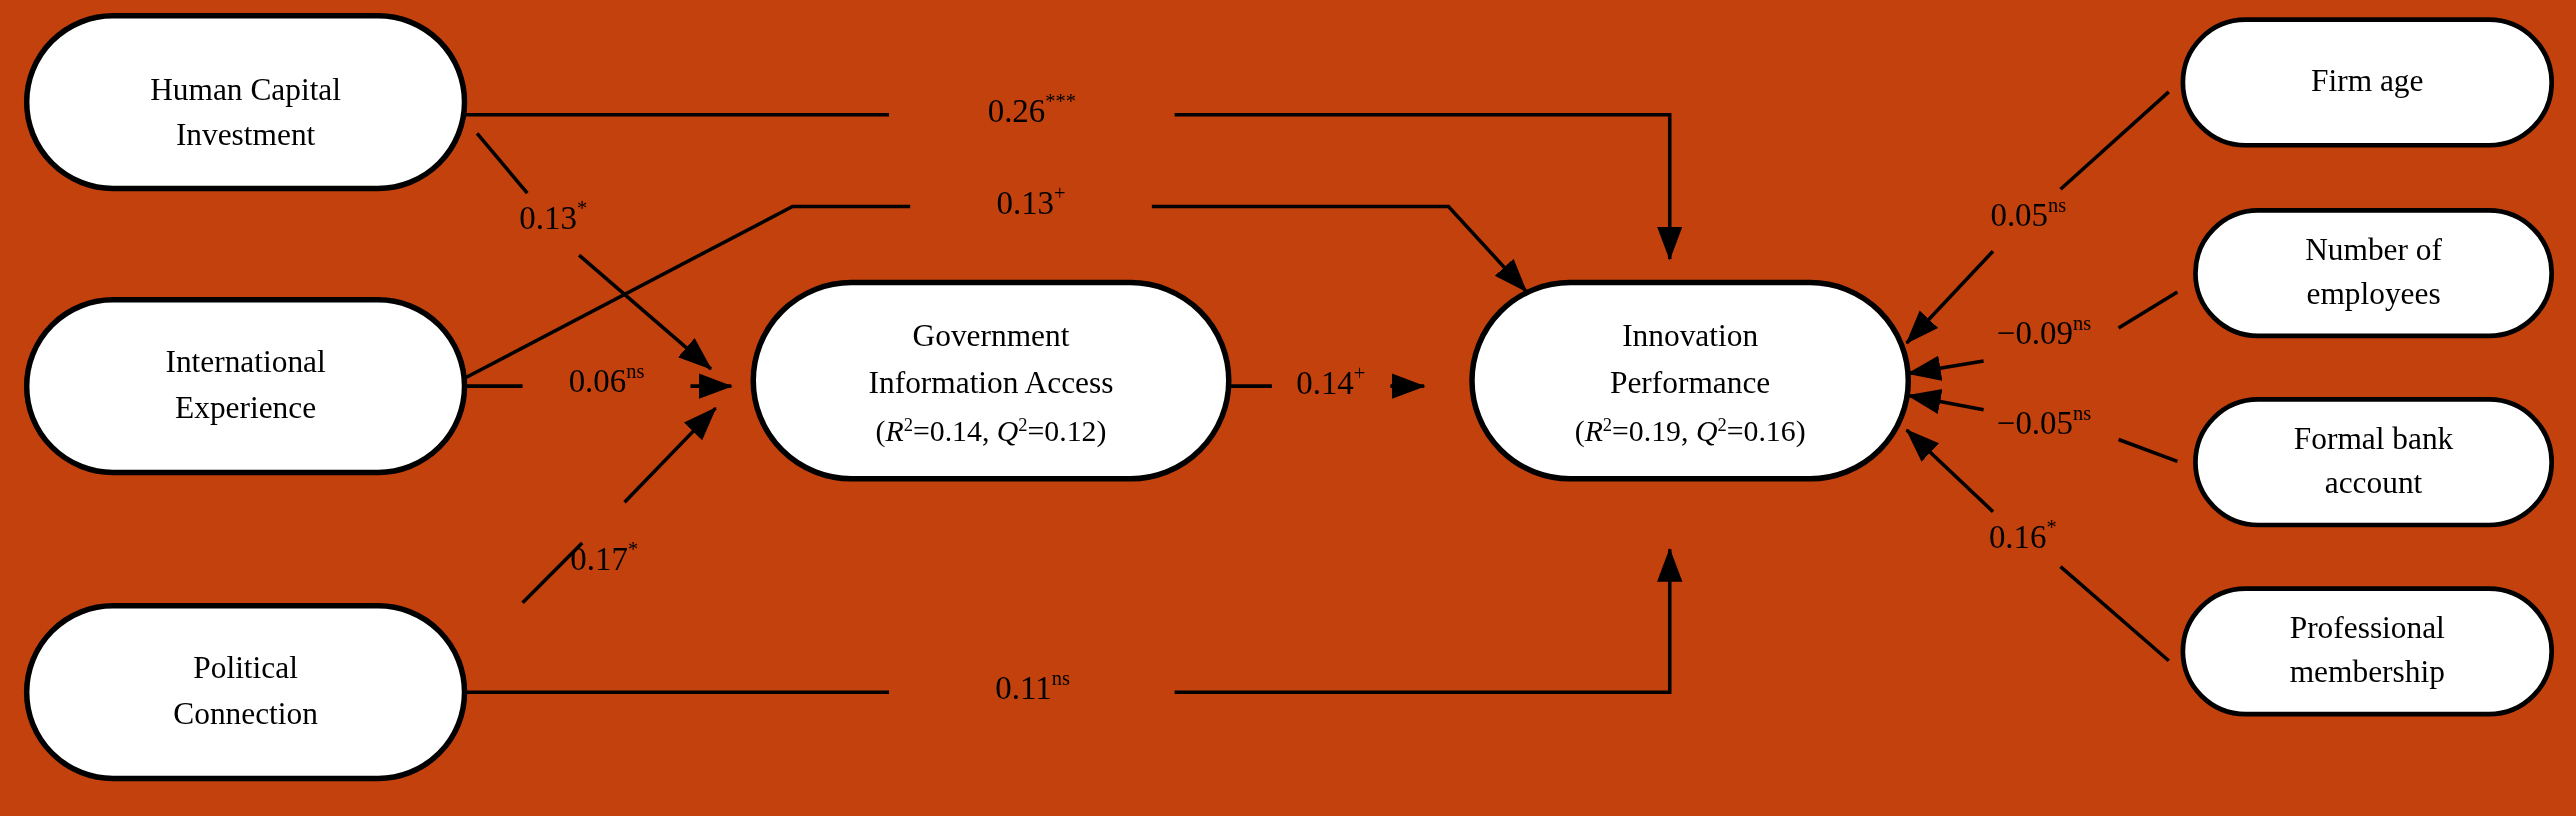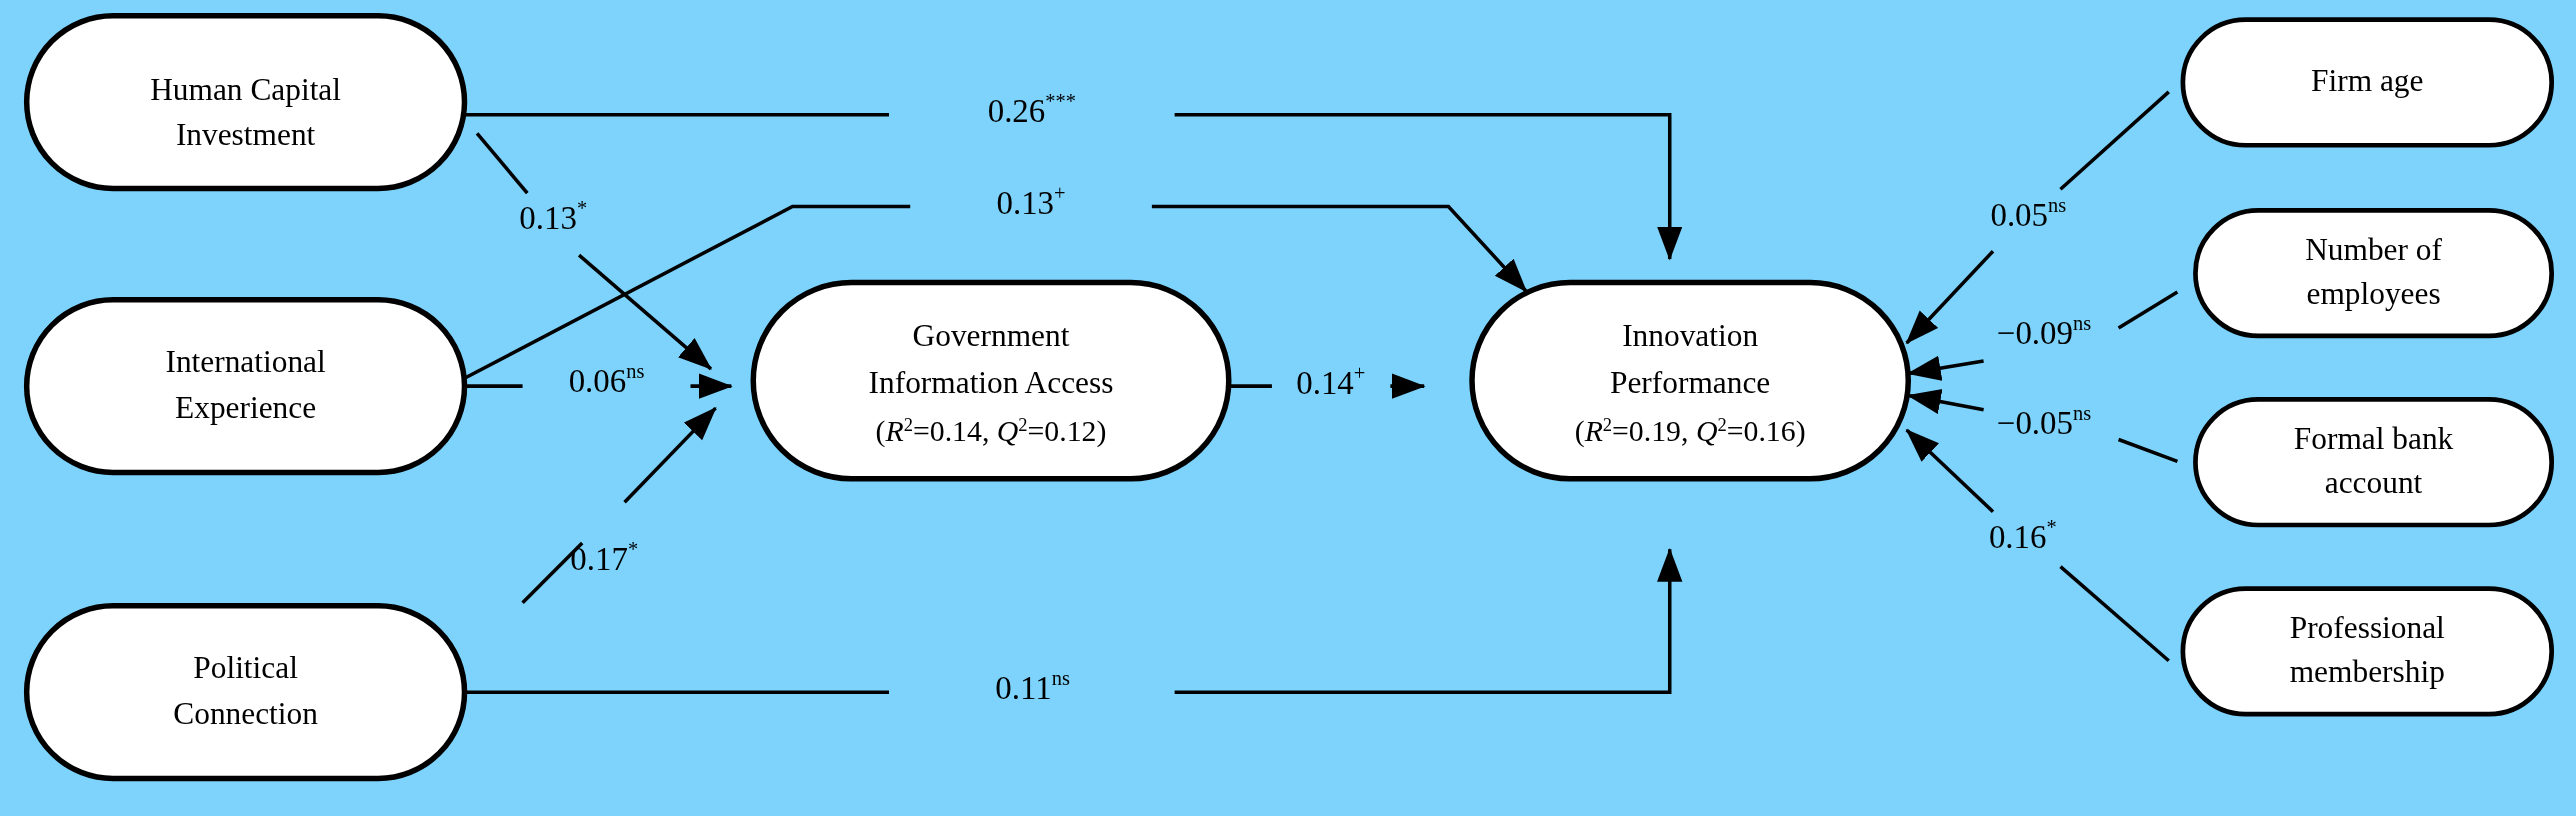--- a/index.html
+++ b/index.html
@@ -4,21 +4,21 @@
 <style>
   html, body {
     margin: 0;
     padding: 0;
     background: #ffffff;
   }
   #diagram-root {
     position: relative;
     width: 2576px;
     height: 817px;
-    background: #7dd3fc;
+    background: #c2410c;
     font-family: "Liberation Serif", "DejaVu Serif", serif;
     overflow: hidden;
   }
   svg.canvas {
     position: absolute;
     inset: 0;
     width: 2576px;
     height: 817px;
     display: block;
   }

